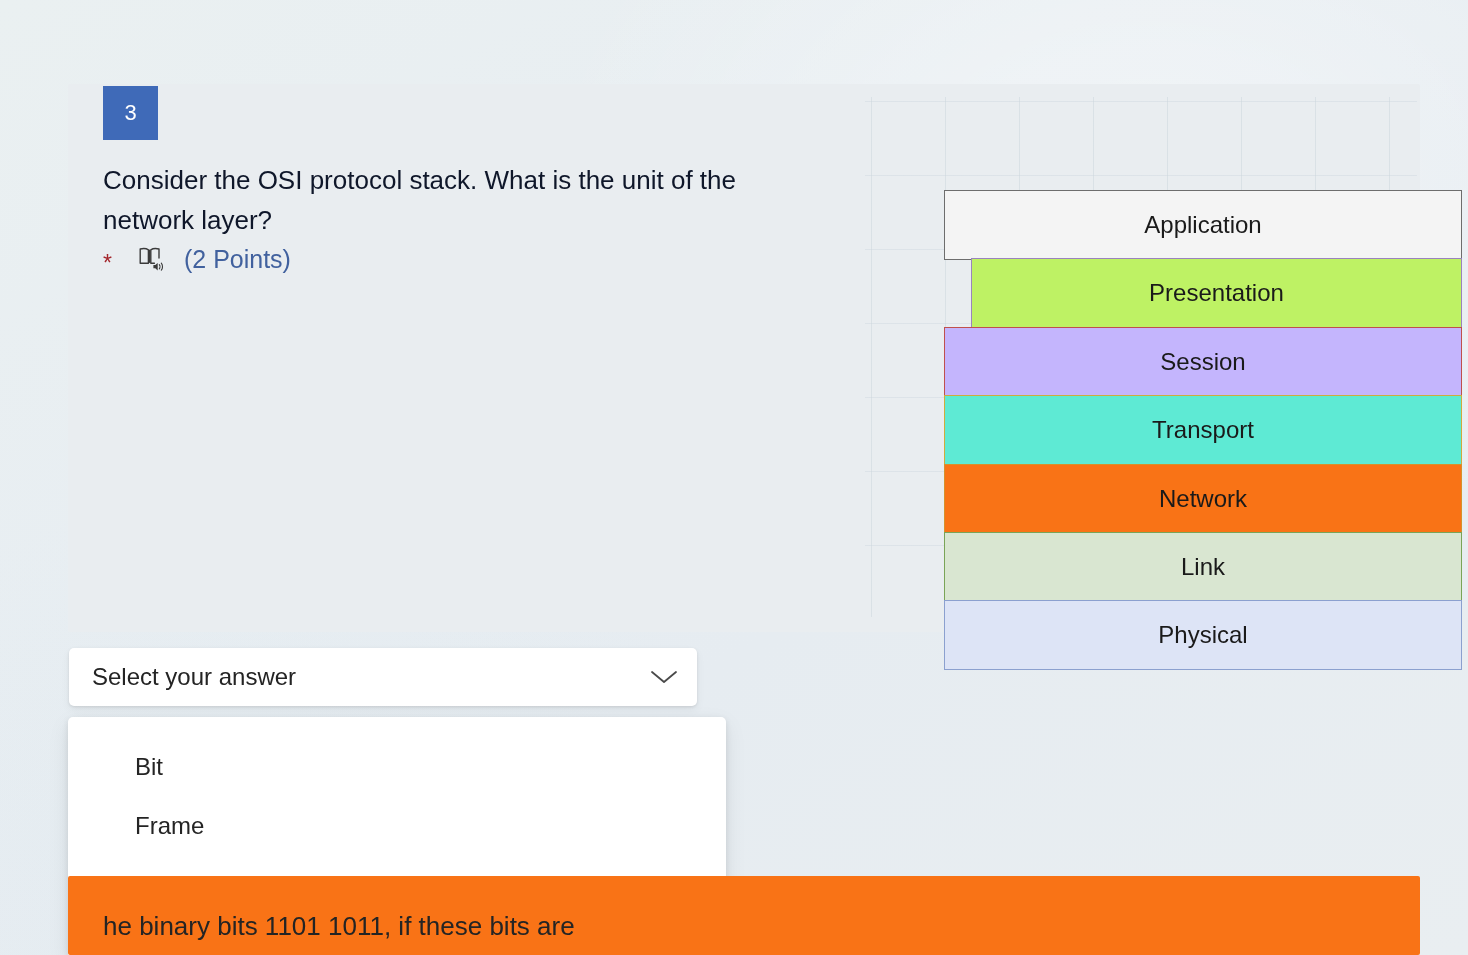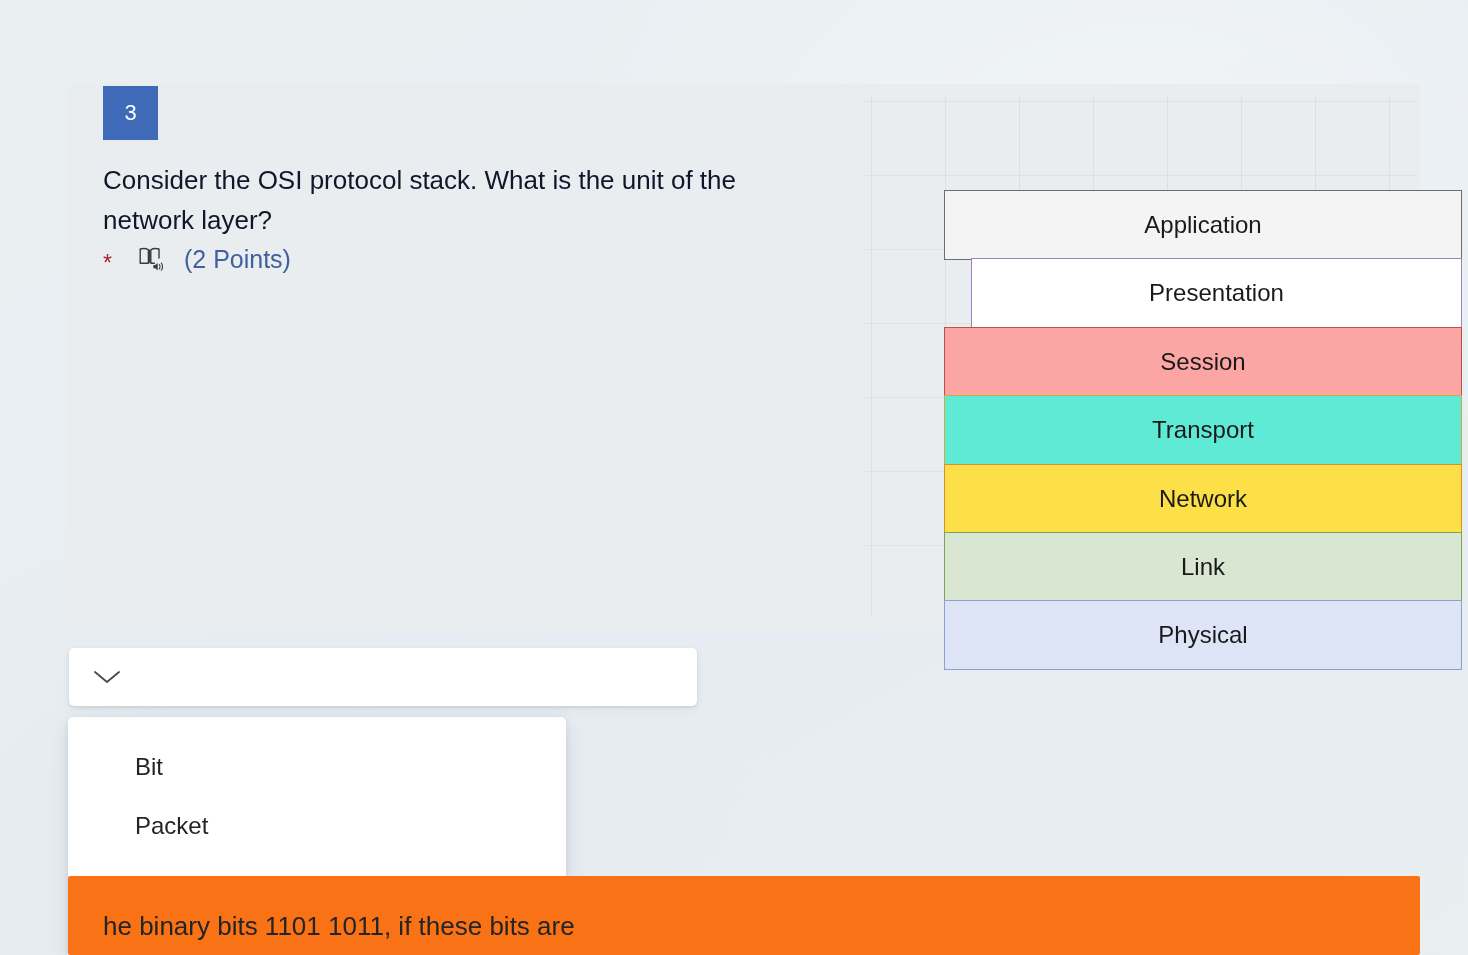--- a/index.html
+++ b/index.html
@@ -163,21 +163,21 @@
   .chevron-down {
     width: 30px;
     height: 18px;
     flex: 0 0 auto;
   }
 
   .dropdown-panel {
     position: absolute;
     left: 68px;
     top: 717px;
-    width: 498px;
+    width: 658px;
     height: 238px;
     background: #ffffff;
     border-radius: 5px 5px 0 0;
     box-shadow: 0 2px 6px rgba(0,0,0,0.10), 0 8px 22px rgba(0,0,0,0.08);
     overflow: hidden;
     padding-top: 20px;
   }
 
   .dropdown-item {
     height: 59px;
@@ -244,39 +244,41 @@
       </svg>
     </span>
 
     <span class="q-points">(2 Points)</span>
   </div>
 
   <div class="osi-image-wrap">
     <div class="osi-grid-bg"></div>
     <div class="osi-stack" id="osi-stack">
         <div class="osi-layer" style="background: rgb(244, 244, 244); border-color: rgb(109, 109, 109);">Application</div>
-        <div class="osi-layer" style="background: #ffffff; border-color: rgb(154, 131, 189); margin-left: 27px;">Presentation</div>
-        <div class="osi-layer" style="background: #fca5a5; border-color: rgb(192, 80, 77);">Session</div>
+        <div class="osi-layer" style="background: #bef264; border-color: rgb(154, 131, 189); margin-left: 27px;">Presentation</div>
+        <div class="osi-layer" style="background: #c4b5fd; border-color: rgb(192, 80, 77);">Session</div>
         <div class="osi-layer" style="background: #5eead4; border-color: rgb(206, 171, 62);">Transport</div>
-        <div class="osi-layer" style="background: #fde047; border-color: rgb(213, 146, 44);">Network</div>
+        <div class="osi-layer" style="background: #f97316; border-color: rgb(213, 146, 44);">Network</div>
         <div class="osi-layer" style="background: rgb(217, 230, 209); border-color: rgb(122, 164, 87); text-align: center;">Link</div>
         <div class="osi-layer" style="background: rgb(221, 228, 246); border-color: rgb(139, 160, 207);">Physical</div>
       </div>
   </div>
 </div>
 
 <div class="answer-select">
+  <span class="answer-select-text">Select your answer</span>
   <span class="chevron-down">
     <svg viewBox="0 0 30 18" width="30" height="18" xmlns="http://www.w3.org/2000/svg">
       <path d="M3 4 L15 14 L27 4" fill="none" stroke="#4a4a4a" stroke-width="1.8" stroke-linecap="round" stroke-linejoin="round"></path>
     </svg>
   </span>
 </div>
 
 <div class="dropdown-panel" id="dropdown-panel">
     <div class="dropdown-item">Bit</div>
+    <div class="dropdown-item">Frame</div>
     <div class="dropdown-item">Packet</div>
     <div class="dropdown-item">None of the other options</div>
   </div>
 
 <div class="next-question-card">
   <div class="next-q-text">he binary bits 1101 1011, if these bits are</div>
 </div>
 
 </body></html>

